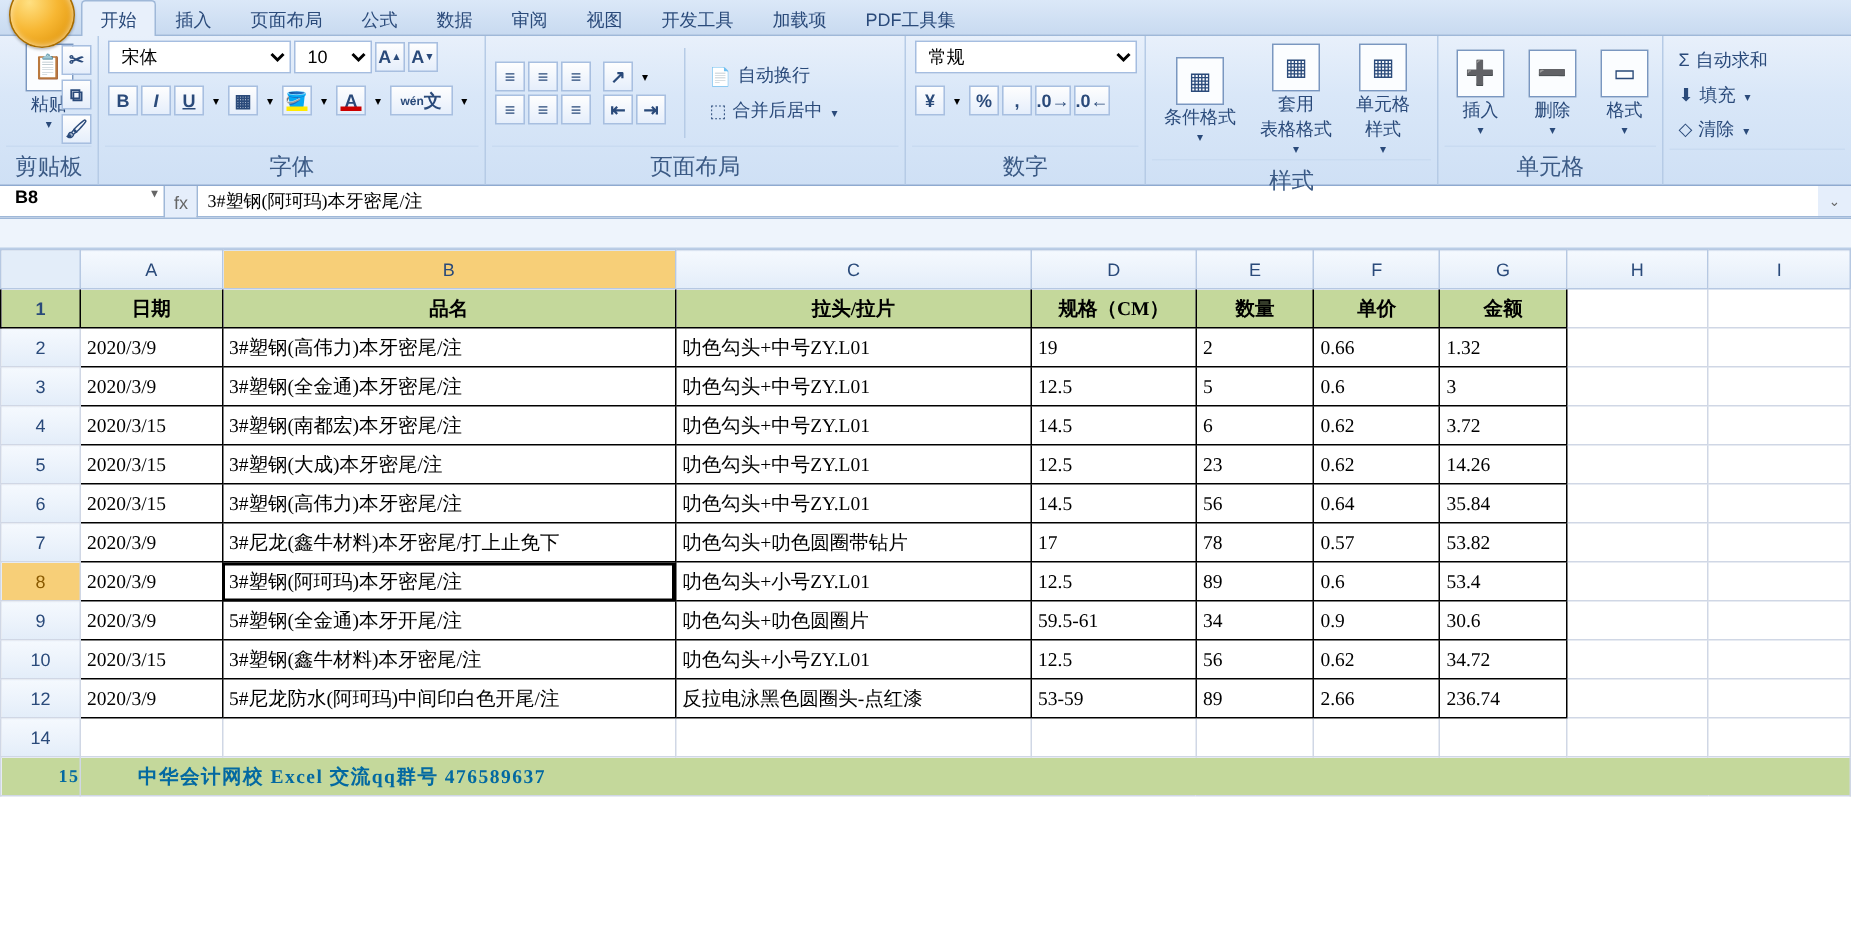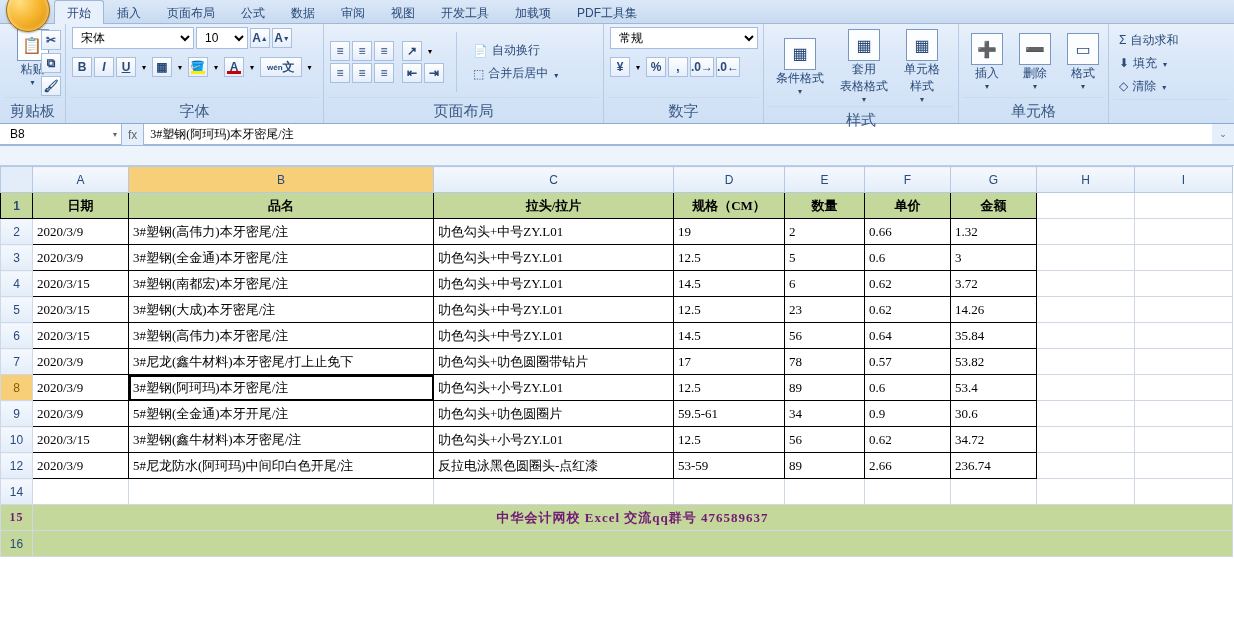--- a/index.html
+++ b/index.html
@@ -105,23 +105,23 @@
     content:""; position:absolute; left:2px; right:2px; bottom:2px; height:3px;
   }
   .color-red::after{ background:#c00; }
   .color-yellow::after{ background:#ffea00; }
   
   .formula-row {
     height:22px; background:#e5eefb; border-bottom:1px solid #9fb8d8;
     display:flex; align-items:stretch;
   }
   .name-box {
-    width:122px; background:#fff; border:1px solid #9fb8d8; border-top:none;
-    border-left:none; display:flex; align-items:center; padding:0 4px 0 10px;
-    font-size:12px; justify-content:space-between;
+    width:110px; background:#fff; border:1px solid #9fb8d8; border-top:none;
+    border-left:none; display:flex; padding:0 4px 0 10px;
+    font-size:12px; justify-content:space-between;font-weight:bold;
   }
   .name-box .caret{font-size:8px;color:#666;}
   .fx-tools { display:flex; align-items:center; padding:0 6px; gap:6px; color:#666; }
   .fbar {
     flex:1; background:#fff; border:1px solid #9fb8d8; border-top:none; border-right:none;
     display:flex;align-items:center;padding:0 6px; font-family:"SimSun", serif;
   }
   .fbar-expand{width:22px;display:flex;align-items:center;justify-content:center;color:#666;font-size:9px;border-bottom:1px solid #9fb8d8;background:#e5eefb;}
   
   .below-formula { height:20px; background:#eef4fc; border-bottom:1px solid #bacde6;}
@@ -157,22 +157,22 @@
   .sheet th.corner { background:#e3edf9; }
   .rowhdr {
     background: linear-gradient(#f5f9fe,#e3edf9);
     color:#2a4a7a; text-align:center; font-size:12px;
     border-color:#b6c8e2; font-family:Arial,sans-serif;
   }
   td.cell { padding:0 4px; color:#000; }
   td.data-border { border:1px solid #000; }
   .hdr-row td { background:#c4d89b; font-weight:bold; text-align:center; border:1px solid #000;}
   .banner td {
-    background:#c4d89b; color:#701a75; text-align:center; font-weight:bold;
-    font-family:"SimSun",serif; letter-spacing:1px;
+    background:#c4d89b; color:#0369a1; text-align:left; font-weight:bold;
+    font-family:"SimSun",serif; letter-spacing:1px;padding-left:38px;
   }
   .banner-tail td { background:#c4d89b; }
   .active-cell { outline:2px solid #000; outline-offset:-2px; }
   .colhdr-active { background:#f7cf78 !important; color:#8a5a00;}
   .rowhdr-active { background:#f7cf78 !important; color:#8a5a00;}
 
   
   col.c-r { width:32px; }
   col.c-a { width:96px; }
   col.c-b { width:305px; }
@@ -560,19 +560,15 @@
           <td class="cell"></td>
           <td class="cell"></td>
           <td class="cell"></td>
           <td class="cell"></td>
           <td class="cell"></td>
         </tr>
         <tr class="banner">
           <td class="rowhdr">15</td>
           <td class="cell" colspan="9">中华会计网校 Excel 交流qq群号  476589637</td>
         </tr>
-        <tr class="banner-tail">
-          <td class="rowhdr">16</td>
-          <td class="cell" colspan="9">&nbsp;</td>
-        </tr>
       </tbody>
   </table>
 </div>
 
 </body></html>

